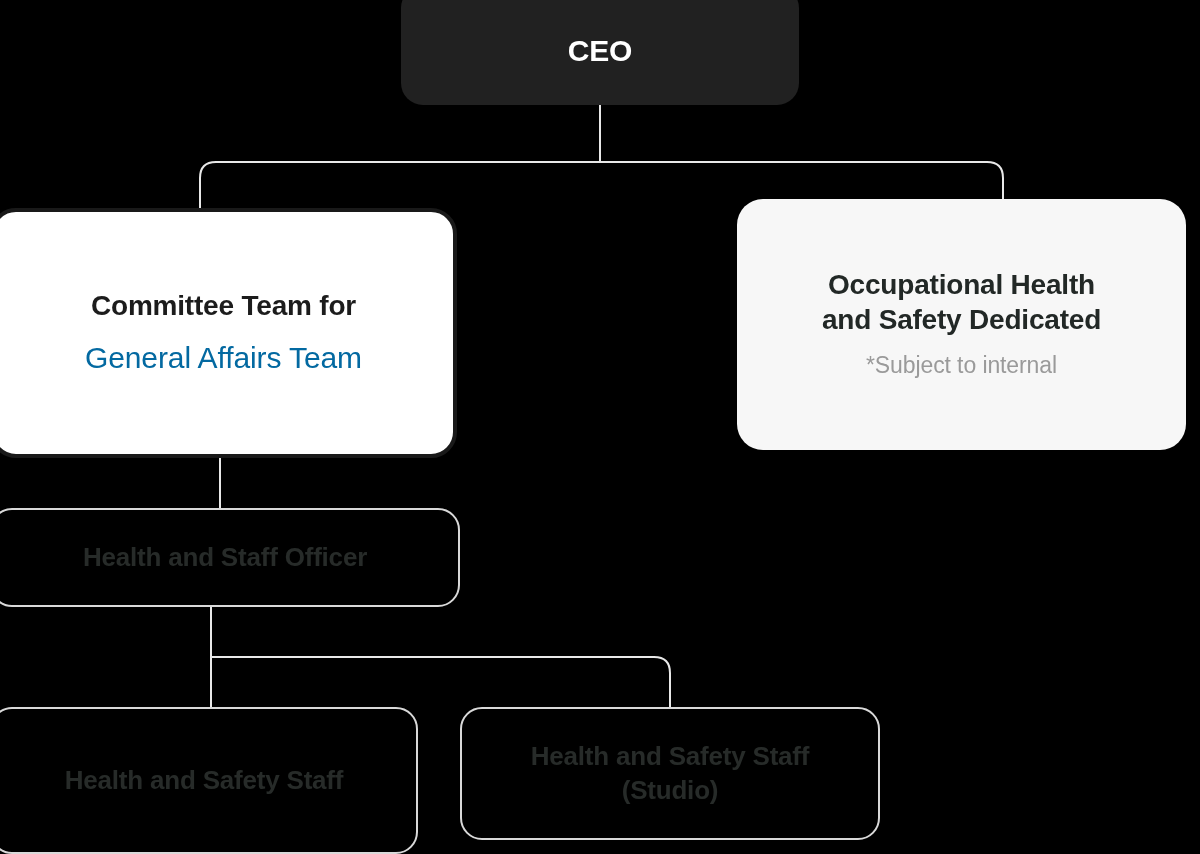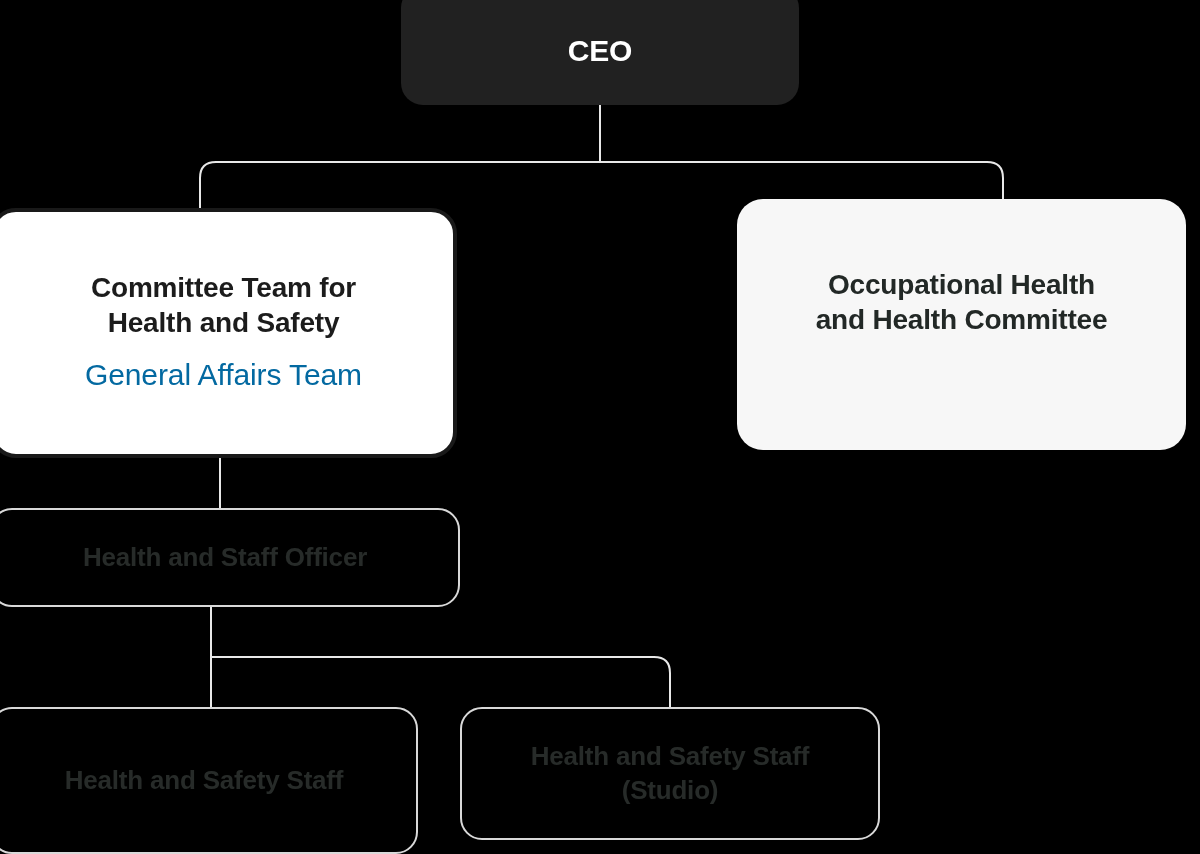--- a/index.html
+++ b/index.html
@@ -164,32 +164,31 @@
     <path d="M 211 657 L 654 657 Q 670 657 670 673 L 670 708" stroke="#e8e8e8" stroke-width="2" fill="none"></path>
   </svg>
 
   <div class="node" id="node-ceo">
     <div class="title">CEO</div>
   </div>
 
   <div class="node" id="node-dedicated-team">
     <div class="title">
       <span>Committee Team for</span><br>
-      <span>Health and Safety</span>
     </div>
     <div class="subtitle">General Affairs Team</div>
   </div>
 
   <div class="node" id="node-ohs-committee">
     <div class="title">
       <span>Occupational Health</span><br>
-      <span>and Health Committee</span>
+      <span>and Safety Dedicated</span>
     </div>
     <div class="subtitle">
-      <br>
+      <span>*Subject to internal</span><br>
     </div>
   </div>
 
   <div class="node outlined" id="node-hs-officer">
     <div class="title">Health and Staff Officer</div>
   </div>
 
   <div class="node outlined" id="node-hs-staff">
     <div class="title">Health and Safety Staff</div>
   </div>

